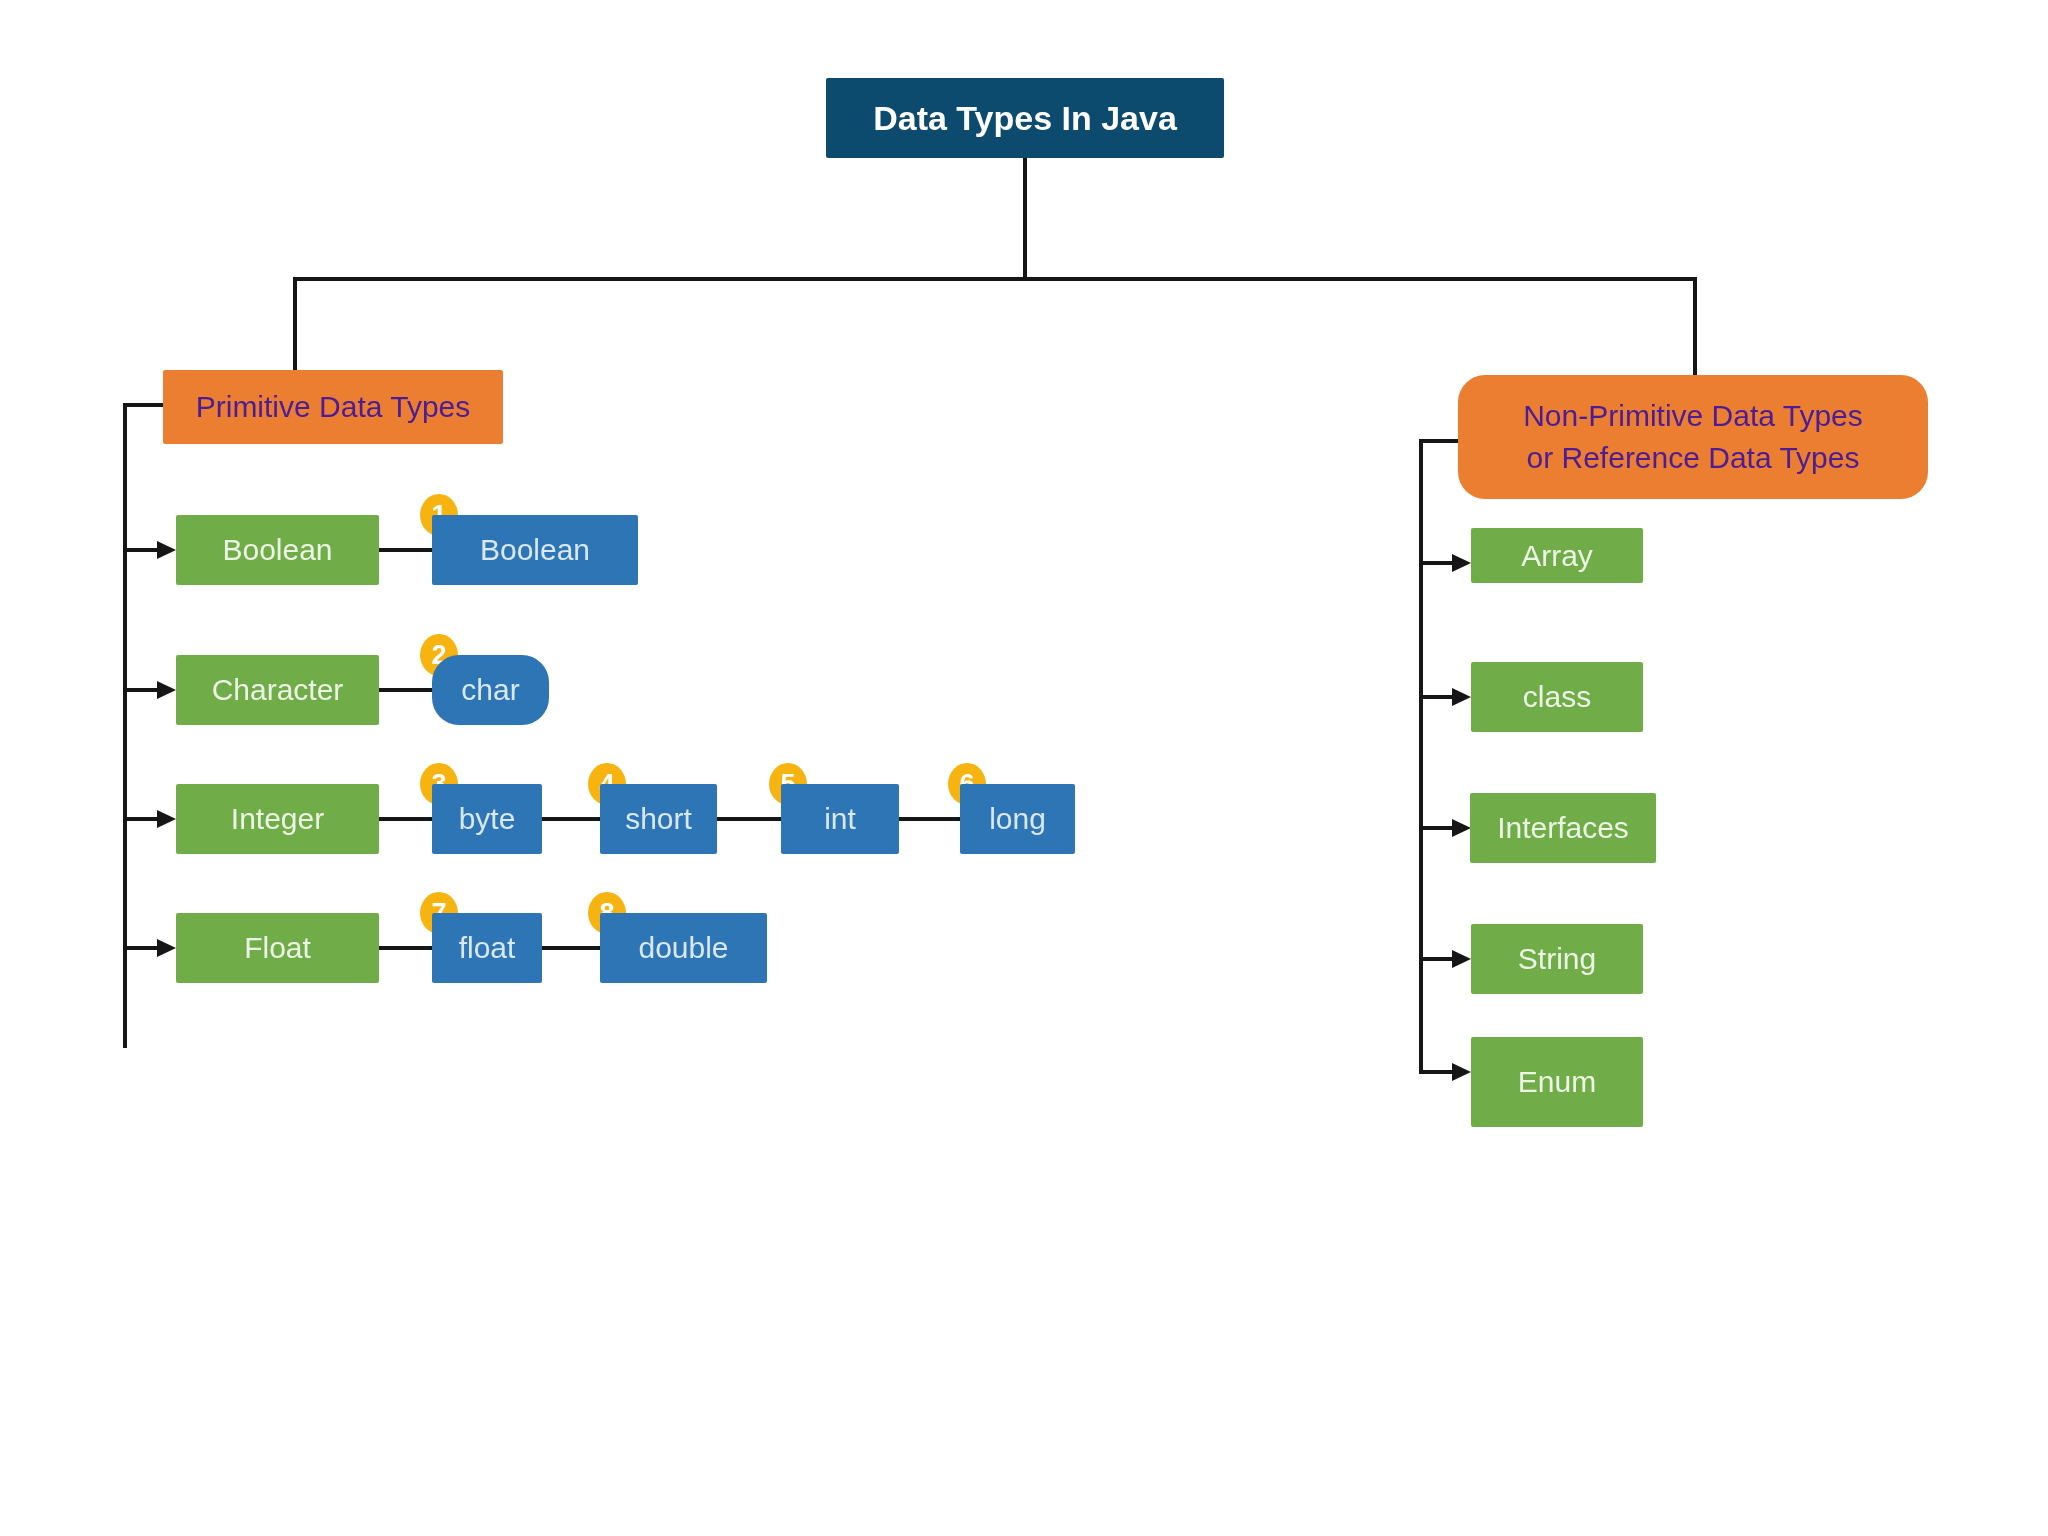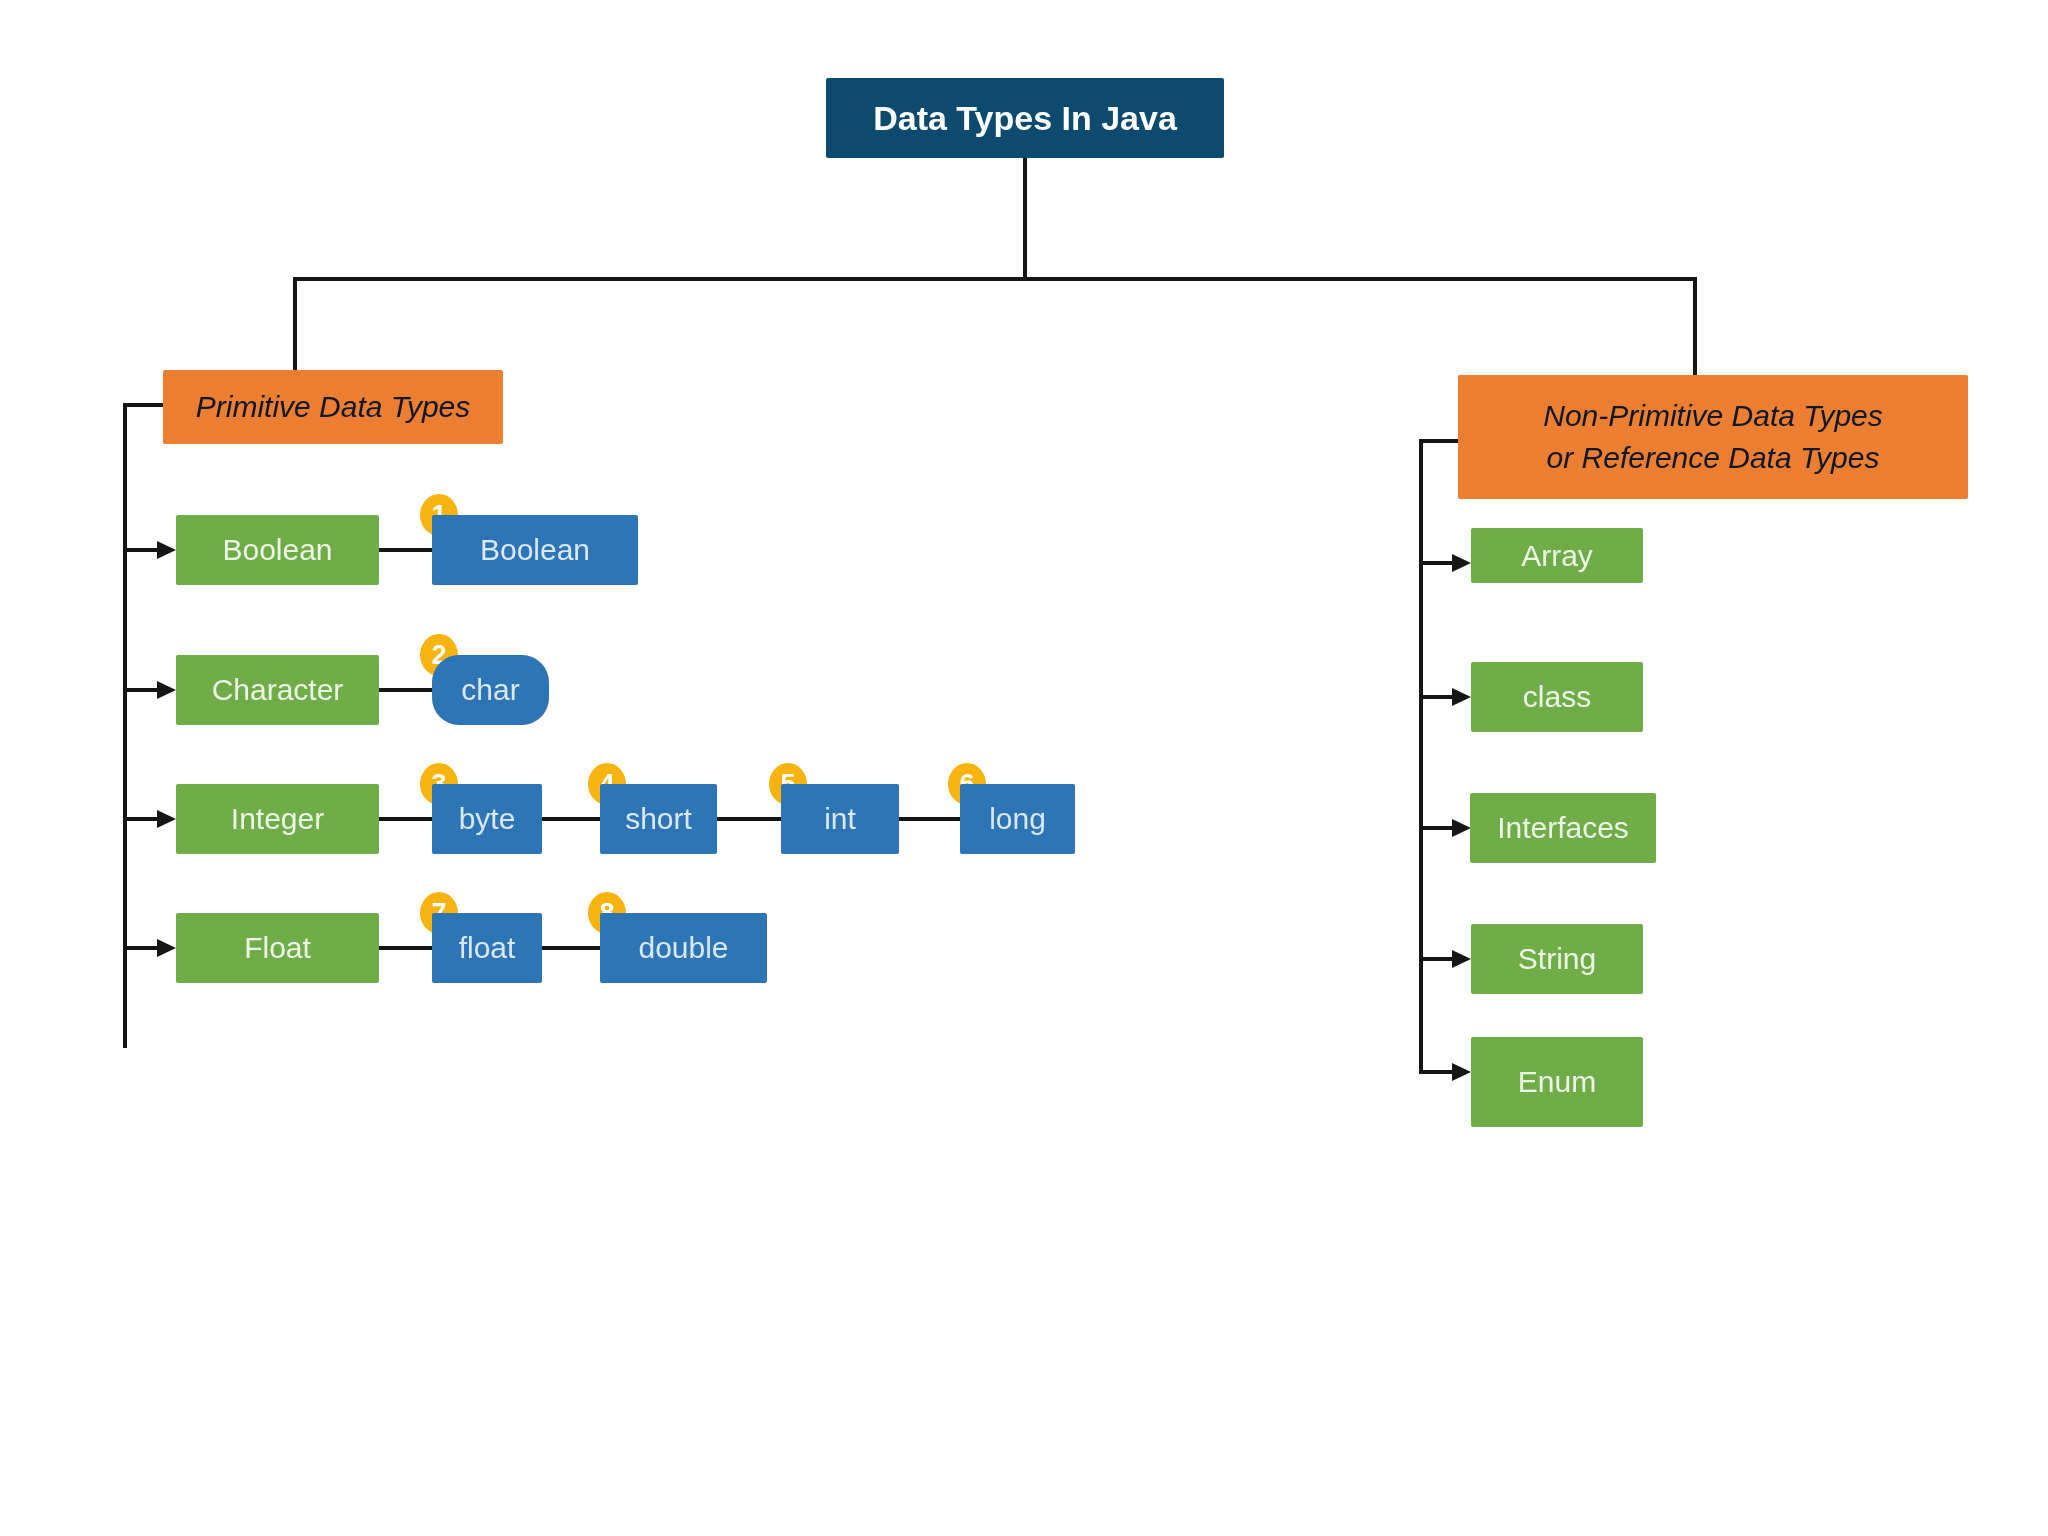--- a/index.html
+++ b/index.html
@@ -22,23 +22,22 @@
     box-sizing: border-box;
   }
   .gold {
     background: #0c4a6e;
     color: #ffffff;
     font-weight: bold;
     font-size: 34px;
   }
   .orange {
     background: #ec7e31;
-    color: #0f172a;
+    color: #4c1d95;
     font-size: 30px;
-    font-style: italic;
   }
   .orange .two-line { line-height: 42px; }
   .green {
     background: #70ad48;
     color: #edf6e6;
     font-size: 30px;
   }
   .blue {
     background: #2e75b6;
     color: #d9e8f6;
@@ -112,21 +111,21 @@
   <div class="ahead" style="left:1452px; top:819px;"></div>
   <div class="hline" style="left:1421px; top:957px; width:32px;"></div>
   <div class="ahead" style="left:1452px; top:950px;"></div>
   <div class="hline" style="left:1421px; top:1070px; width:32px;"></div>
   <div class="ahead" style="left:1452px; top:1063px;"></div>
 
   <div class="box gold" style="left:826px; top:78px; width:398px; height:80px;">Data Types In Java</div>
 
   <div class="box orange" style="left:163px; top:370px; width:340px; height:74px;">Primitive Data Types</div>
 
-  <div class="box orange" style="left:1458px; top:375px; width:510px; height:124px;">
+  <div class="box orange" style="left:1458px; top:375px; width:470px; height:124px;border-radius:27px;">
     <div class="two-line">
       <div>Non-Primitive Data Types</div>
       <div>or Reference Data Types</div>
     </div>
   </div>
 
   <div class="box green" style="left:176px; top:515px; width:203px; height:70px;">Boolean</div>
   <div class="box green" style="left:176px; top:655px; width:203px; height:70px;">Character</div>
   <div class="box green" style="left:176px; top:784px; width:203px; height:70px;">Integer</div>
   <div class="box green" style="left:176px; top:913px; width:203px; height:70px;">Float</div>

